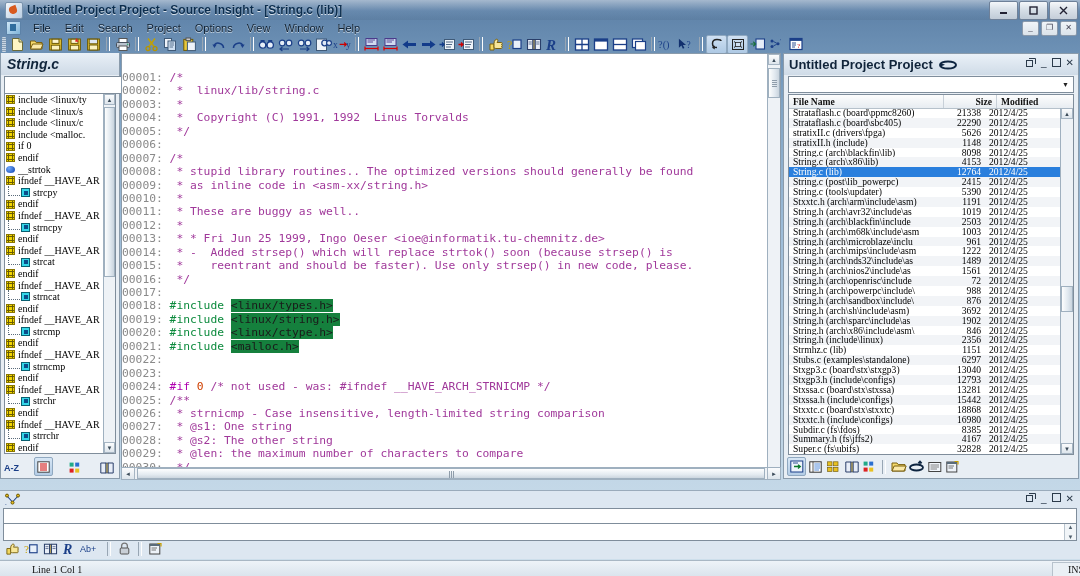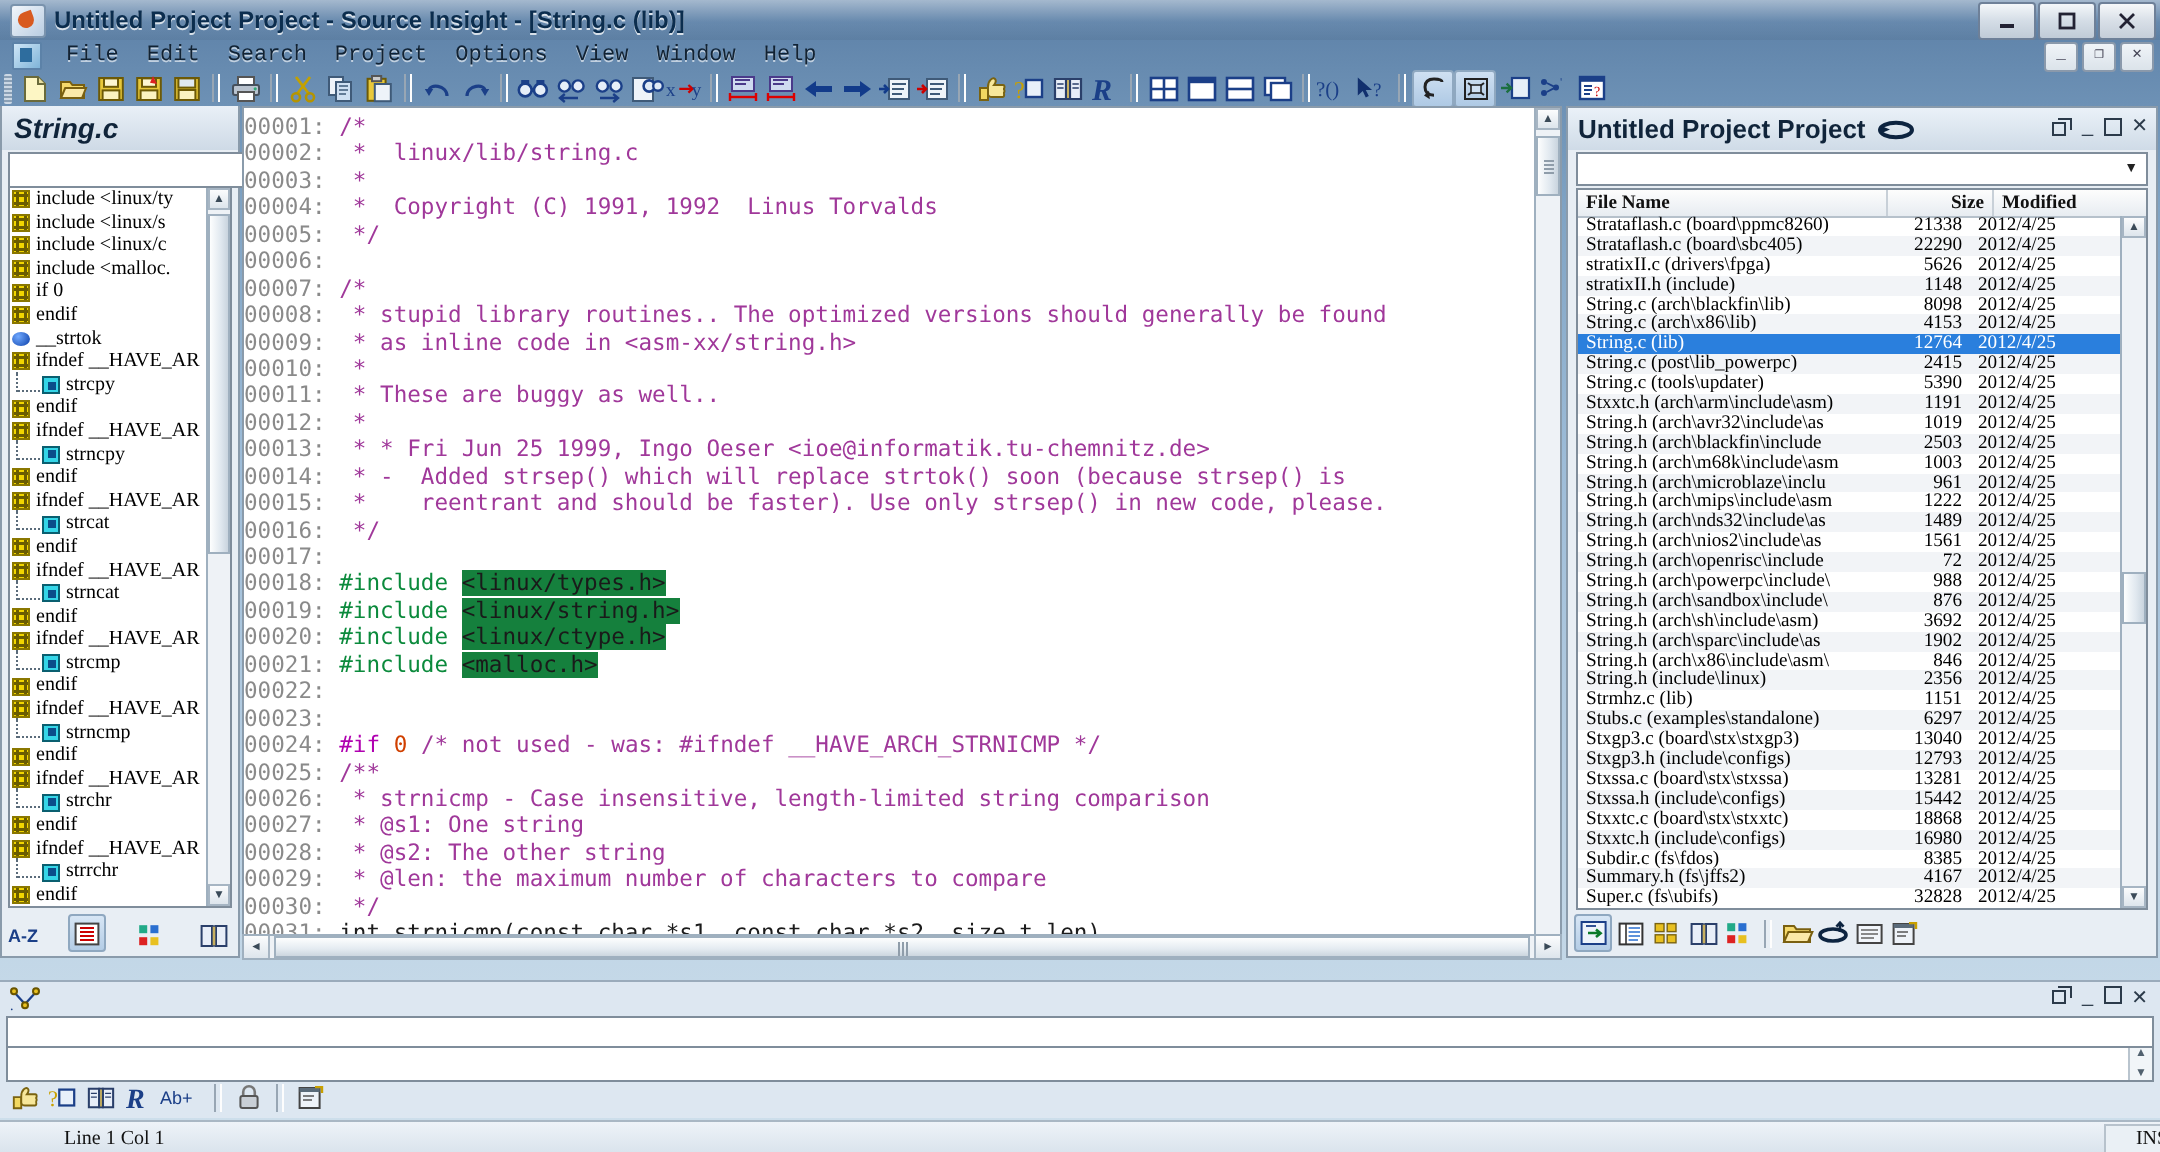--- a/index.html
+++ b/index.html
@@ -26,21 +26,21 @@
   .titlebar .tb-title{font-weight:bold;font-size:12px;color:#0b2d4e;white-space:nowrap;
     text-shadow:0 1px 0 rgba(255,255,255,.75);}
   .win-btns{position:absolute;right:2px;top:1px;display:flex;gap:1px;}
   .win-btns .wb{width:27px;height:17px;border:1px solid #6e8098;border-radius:2px;
     background:linear-gradient(180deg,#f4f7fa,#d4dde6 50%,#c0cbd7);
     display:flex;align-items:center;justify-content:center;font-size:10px;color:#2c3b4c;}
   .win-btns .wb.close{background:linear-gradient(180deg,#f6f8fa,#d8dfe7 50%,#c5ced9);}
 
   
   .menubar{position:absolute;left:0;top:20px;width:1080px;height:15px;display:flex;align-items:center;
-    font-size:11px;color:#123;font-family:Liberation Mono, monospace;}
+    font-size:11px;color:#123;}
   .menubar .sysicon{width:13px;height:12px;margin:0 5px 0 6px;border:1px solid #5c82a8;
     background:linear-gradient(135deg,#cfe6f7,#7fb4d8);position:relative;border-radius:1px;}
   .menubar .sysicon:after{content:"";position:absolute;left:3px;top:2px;width:6px;height:7px;background:#2e6d9e;}
   .menubar .mi{padding:0 7px;white-space:nowrap;text-shadow:0 1px 0 rgba(255,255,255,.6);}
   .mdi-btns{position:absolute;right:3px;top:1px;display:flex;gap:2px;}
   .mdi-btns .mb{width:15px;height:13px;border:1px solid #8a99ab;border-radius:2px;
     background:linear-gradient(180deg,#f0f4f8,#dbe3ea);font-size:8px;line-height:11px;text-align:center;color:#445;}
 
   
   .toolbar{position:absolute;left:0;top:35px;width:1080px;height:18px;display:flex;align-items:center;}
@@ -77,21 +77,21 @@
     border:1px solid #9fb0bf;box-sizing:border-box;}
   .lp-bottom{position:absolute;left:2px;bottom:2px;height:19px;display:flex;align-items:flex-end;gap:14px;margin-top:12px;}
   .lpb{width:17px;height:17px;display:flex;align-items:center;justify-content:center;position:relative;}
   .lpb.sel{border:1px solid #8fa8c0;background:linear-gradient(180deg,#d7e6f5,#b4cde6);border-radius:2px;}
 
   
   .editor{position:absolute;left:121px;top:53px;width:660px;height:426px;background:#fff;
     border:1px solid #8a9bab;box-sizing:border-box;overflow:hidden;}
   .code{position:absolute;left:0;top:0;right:12px;bottom:0;overflow:hidden;
     font-family:"DejaVu Sans Mono","Liberation Mono",monospace;font-size:11.3px;line-height:13.44px;
-    white-space:pre;padding-top:3px;}
+    white-space:pre;padding-top:17px;}
   .ln{color:#8a8a8a;}
   .cmt{color:#a0389a;}
   .pre{color:#0b8a3c;}
   .inc{color:#1a1a1a;background:#15803d;}
   .kw{color:#b000b0;}
   .num{color:#d04000;}
   .plain{color:#1b1b1b;}
   .ed-vsb{position:absolute;right:0;top:0;width:12px;bottom:0;background:#eef2f6;border-left:1px solid #9fb0bf;}
 
   

